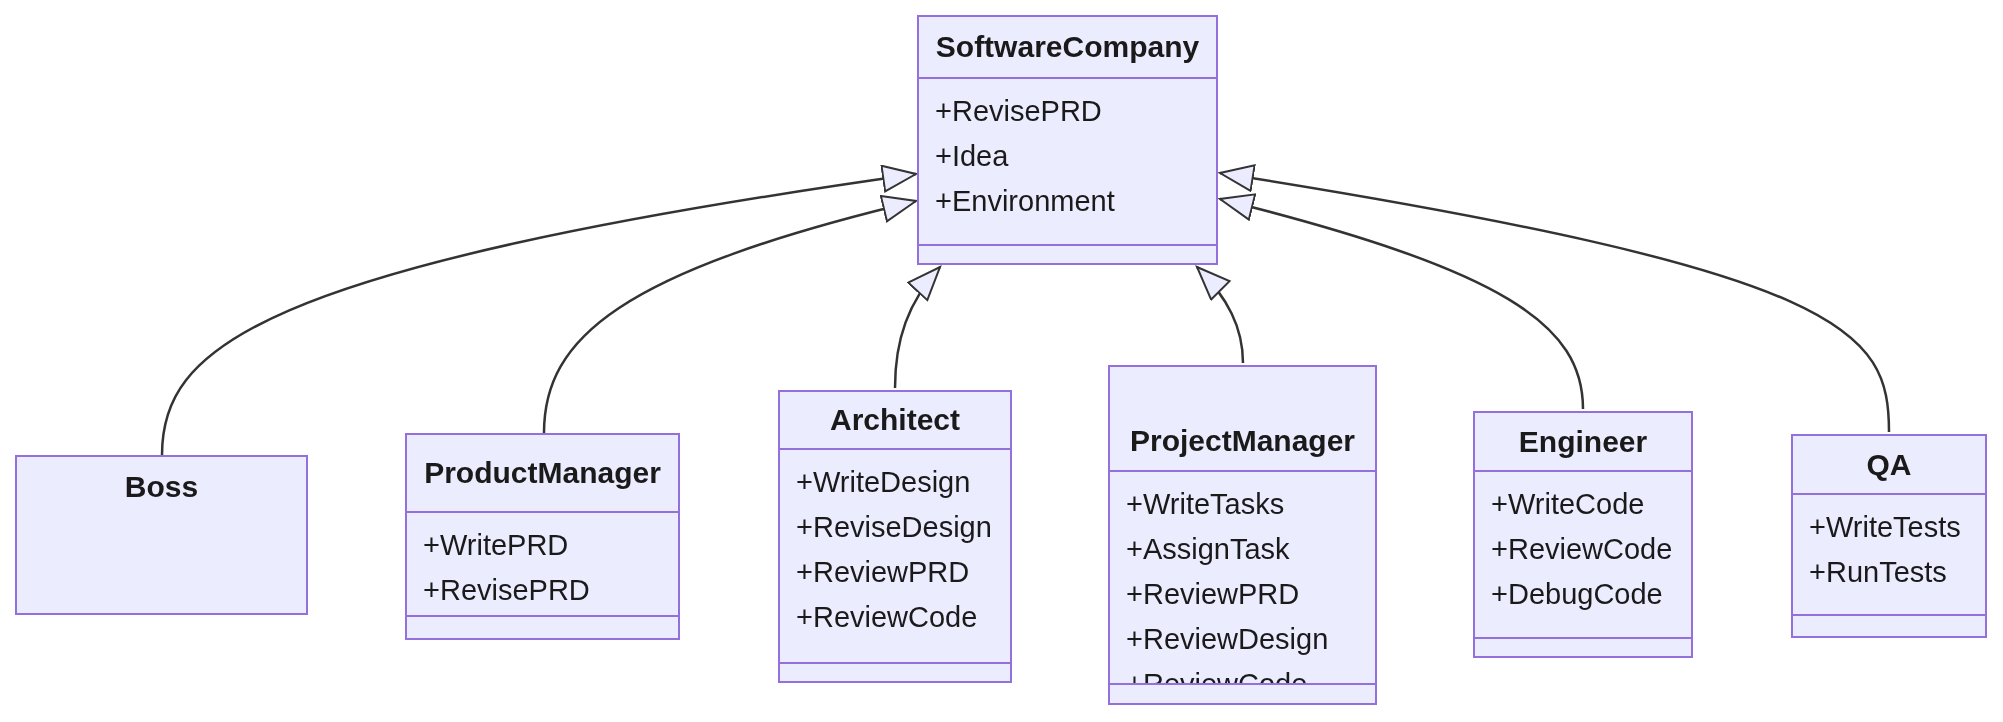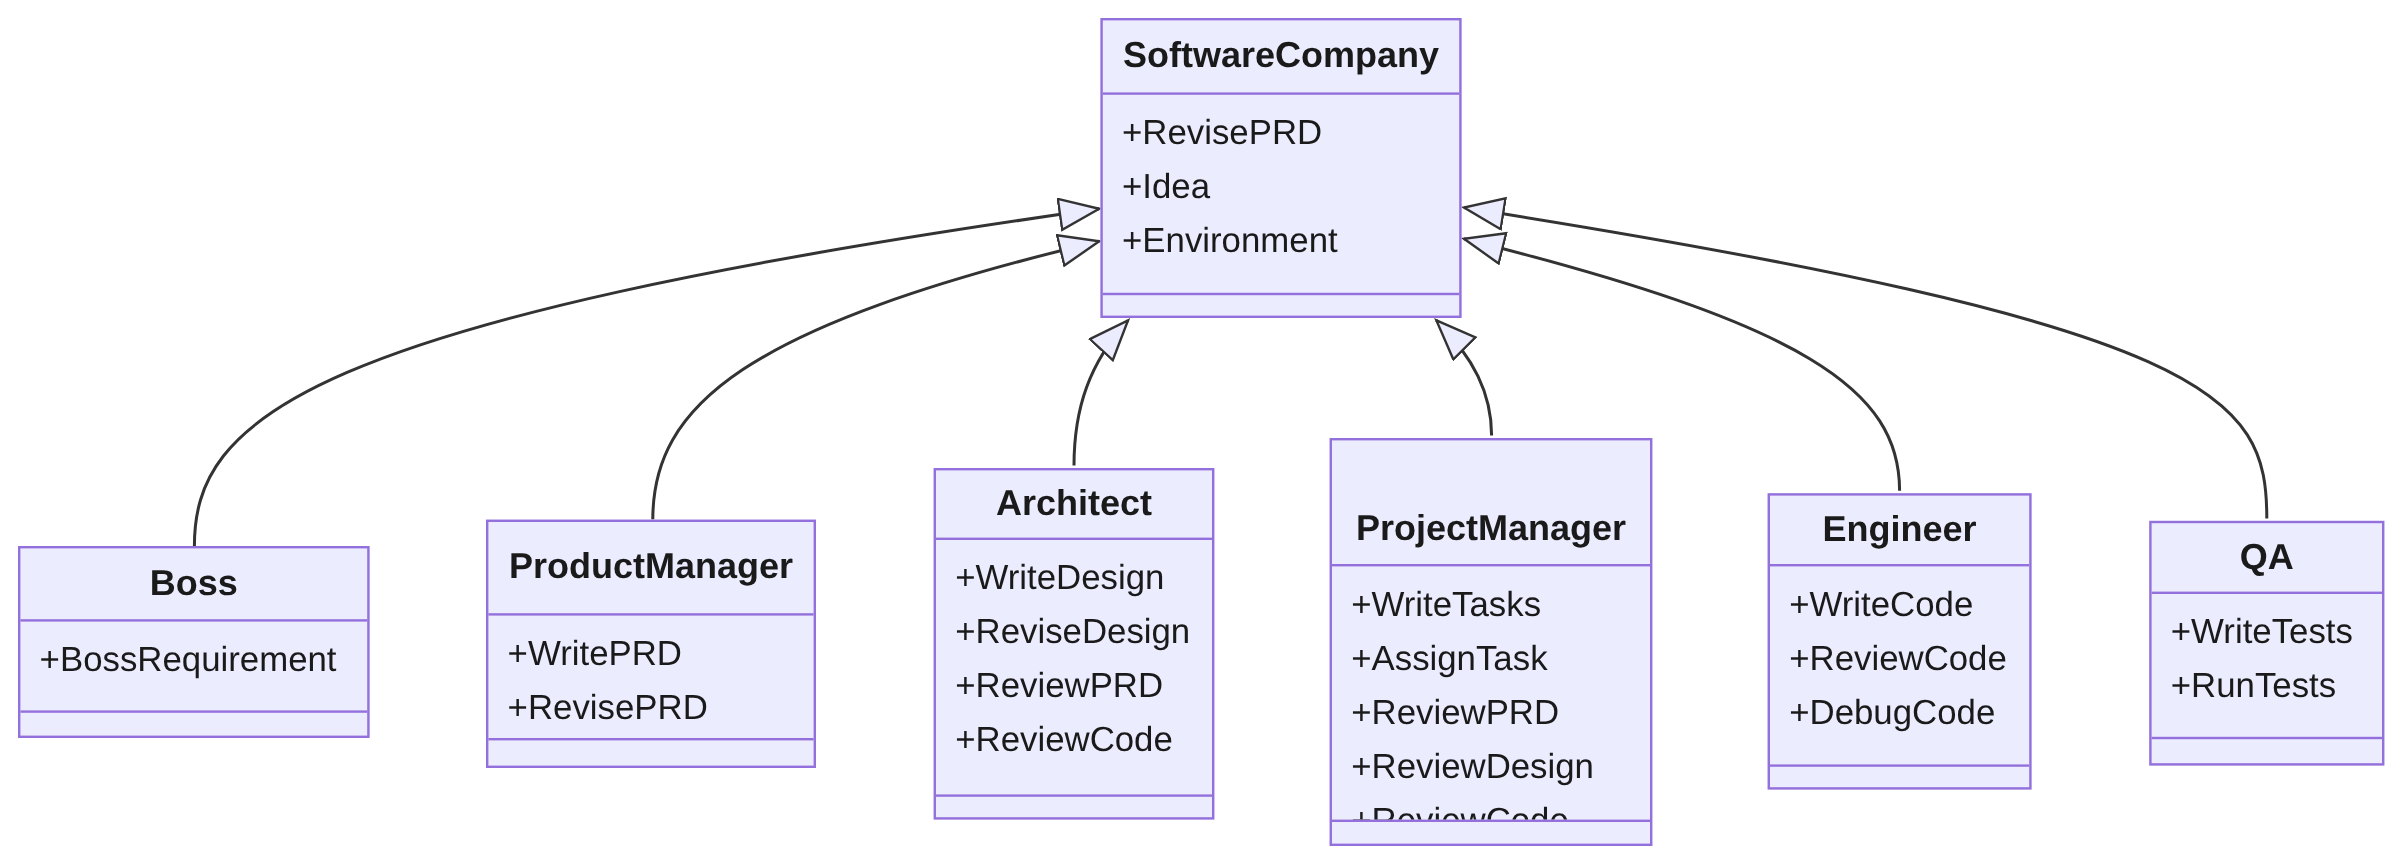--- a/index.html
+++ b/index.html
@@ -117,25 +117,20 @@
         <li>+RevisePRD</li>
         <li>+Idea</li>
         <li>+Environment</li>
       </ul>
     </div>
     <div class="cls-methods"></div>
   </div>
 
   <div class="cls" id="box-boss">
     <div class="cls-title">Boss</div>
-    <div class="cls-attrs">
-      <ul>
-        <li>+BossRequirement</li>
-      </ul>
-    </div>
     <div class="cls-methods"></div>
   </div>
 
   <div class="cls" id="box-productmanager">
     <div class="cls-title">ProductManager</div>
     <div class="cls-attrs">
       <ul>
         <li>+WritePRD</li>
         <li>+RevisePRD</li>
       </ul>

